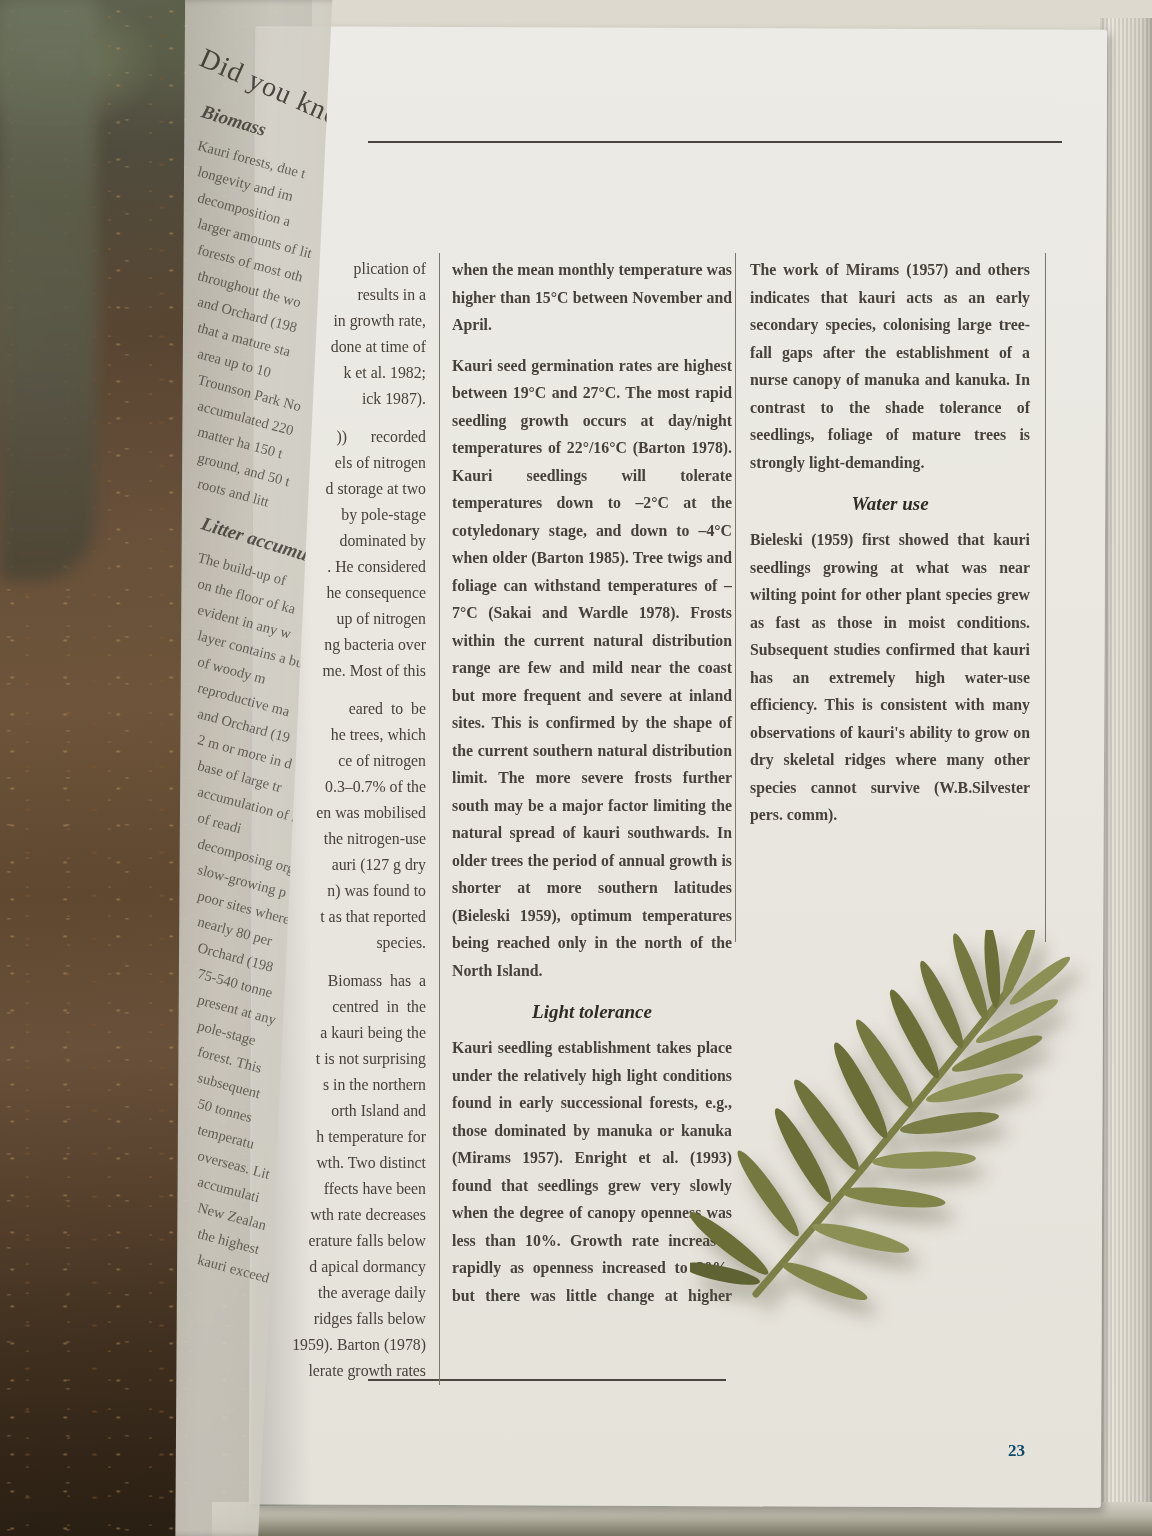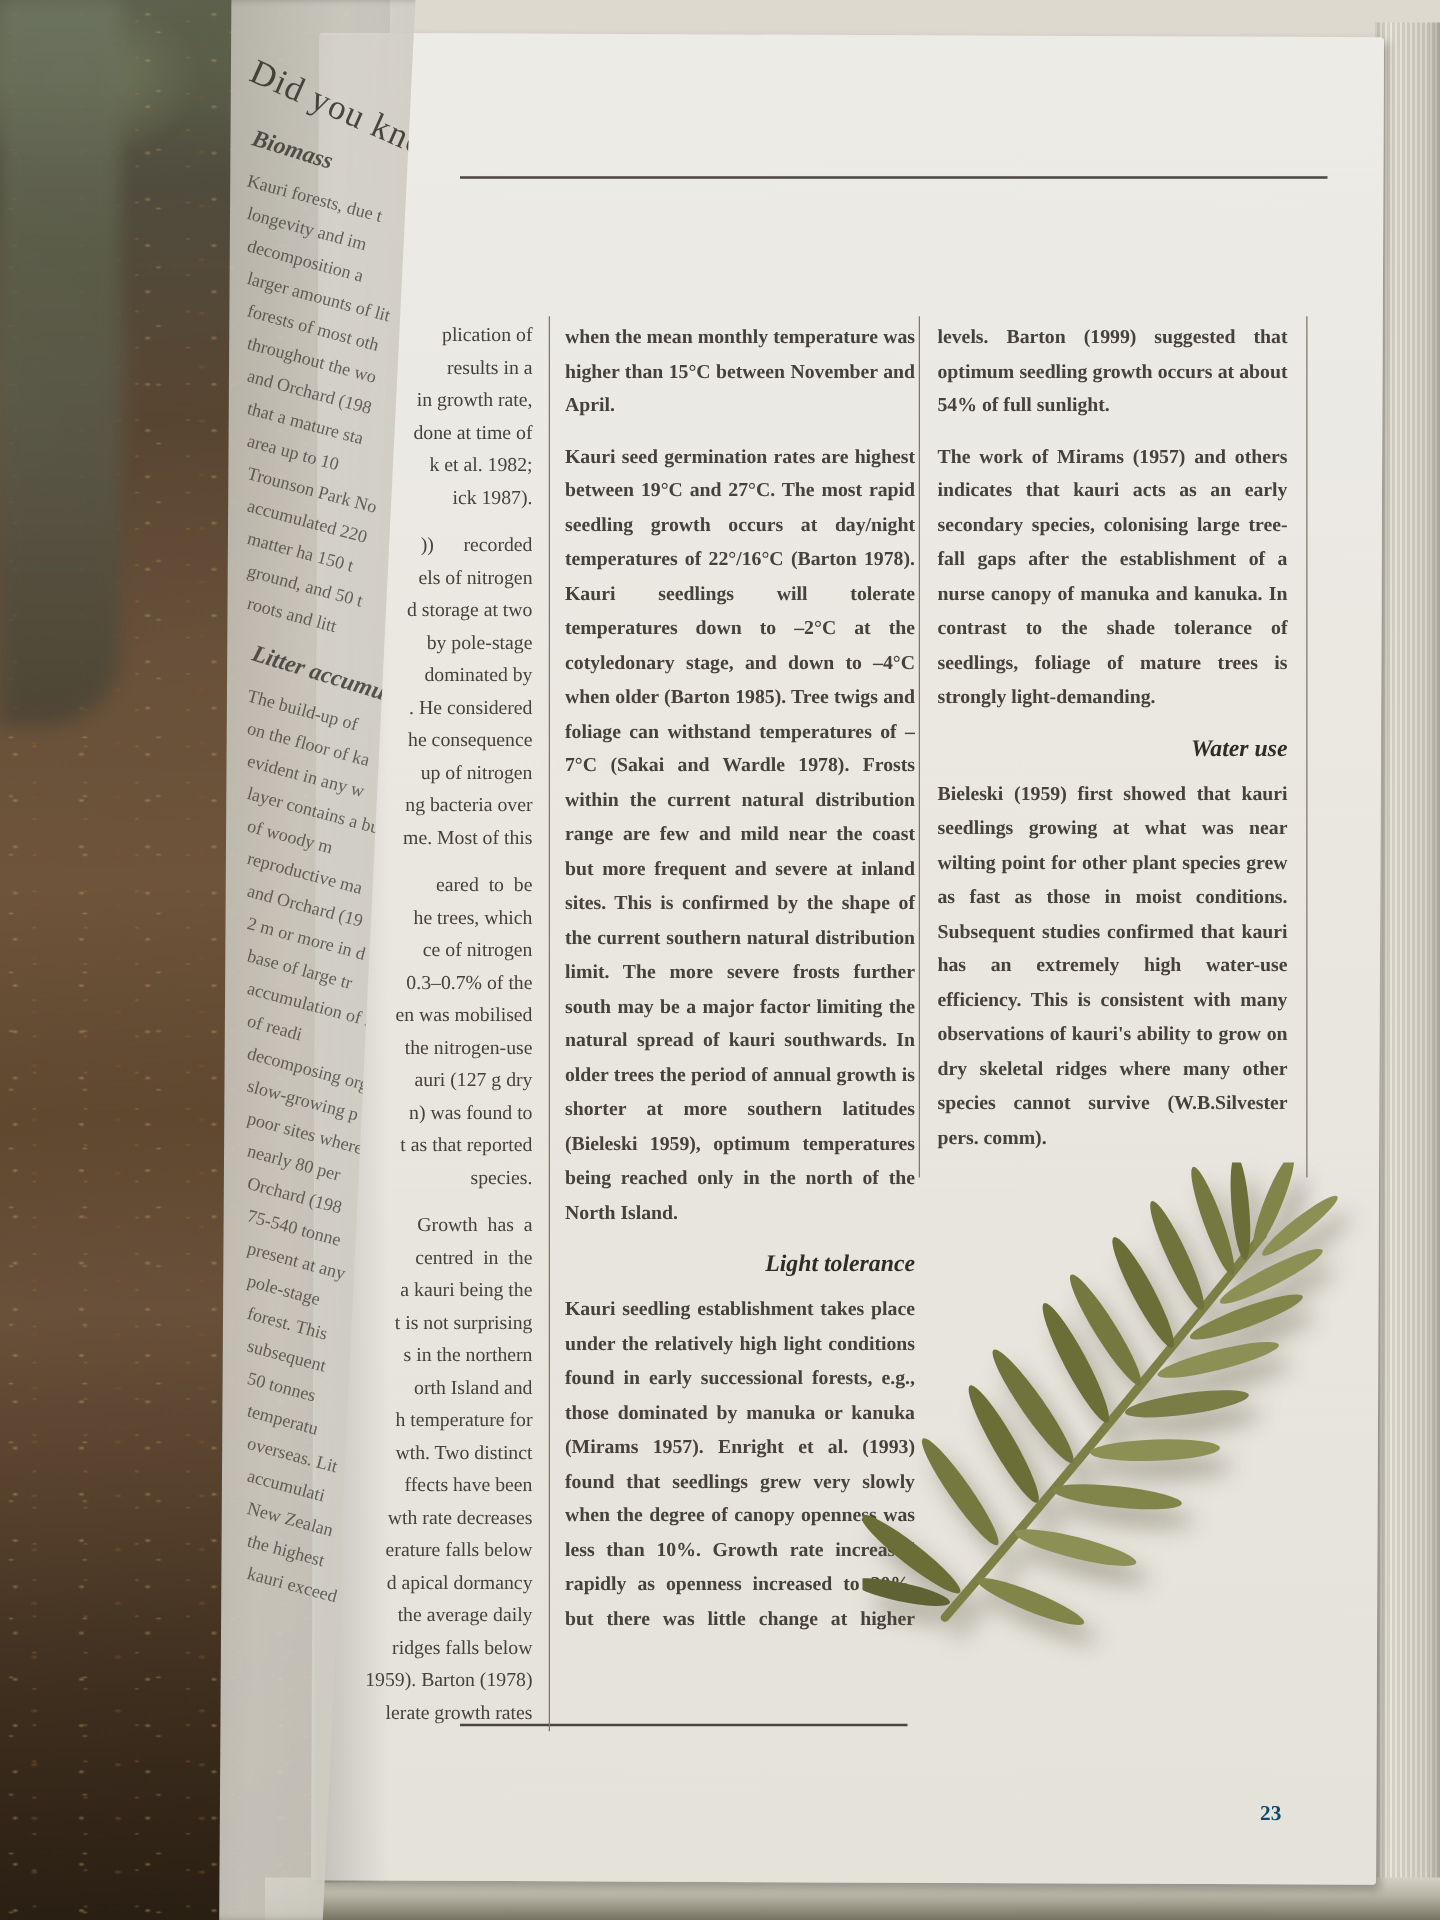--- a/index.html
+++ b/index.html
@@ -58,21 +58,21 @@
   .vdiv.d2{left:735px;top:253px;height:689px;}
   .vdiv.d3{left:1045px;top:253px;height:689px;}
   
   .col{
     position:absolute;z-index:4;color:#46413a;
     font-size:15.8px;line-height:27.5px;text-align:justify;
   }
   .col p.para{margin:0 0 13px 0;font-weight:bold;}
   .col h3.subhead{
     font-style:italic;font-weight:bold;font-size:19px;line-height:24px;
-    color:#2f2c26;margin:16px 0 10px 0;text-align:right;
+    color:#2f2c26;margin:16px 0 10px 0;text-align:center;
   }
   .col-left{left:244px;top:256px;width:182px;line-height:26px;}
   .frag-line{white-space:pre;text-align:right;}
   .frag-line.gap{height:12px;}
   .col-middle{left:452px;top:256px;width:280px;}
   .col-middle .bottom .para{text-align-last:justify;}
   .col-right{left:750px;top:256px;width:280px;}
   .page-number{
     position:absolute;left:1008px;top:1441px;z-index:4;
     font-weight:bold;font-size:17px;color:#0c4a6e;
@@ -154,21 +154,21 @@
     <div class="frag-line">he trees, which</div>
     <div class="frag-line">ce of nitrogen</div>
     <div class="frag-line">0.3–0.7% of the</div>
     <div class="frag-line">en was mobilised</div>
     <div class="frag-line">the nitrogen-use</div>
     <div class="frag-line">auri (127 g dry</div>
     <div class="frag-line">n) was found to</div>
     <div class="frag-line">t as that reported</div>
     <div class="frag-line">species.</div>
     <div class="frag-line gap"></div>
-    <div class="frag-line">Growth  has  a</div>
+    <div class="frag-line">Biomass  has  a</div>
     <div class="frag-line">centred  in  the</div>
     <div class="frag-line">a kauri being the</div>
     <div class="frag-line">t is not surprising</div>
     <div class="frag-line">s in the northern</div>
     <div class="frag-line">orth Island and</div>
     <div class="frag-line">h temperature for</div>
     <div class="frag-line">wth. Two distinct</div>
     <div class="frag-line">ffects have been</div>
     <div class="frag-line">wth rate decreases</div>
     <div class="frag-line">erature falls below</div>
@@ -185,21 +185,20 @@
       <p class="para">Kauri seed germination rates are highest between 19°C and 27°C. The most rapid seedling growth occurs at day/night temperatures of 22°/16°C (Barton 1978). Kauri seedlings will tolerate temperatures down to –2°C at the cotyledonary stage, and down to –4°C when older (Barton 1985). Tree twigs and foliage can withstand temperatures of –7°C (Sakai and Wardle 1978). Frosts within the current natural distribution range are few and mild near the coast but more frequent and severe at inland sites. This is confirmed by the shape of the current southern natural distribution limit. The more severe frosts further south may be a major factor limiting the natural spread of kauri southwards. In older trees the period of annual growth is shorter at more southern latitudes (Bieleski 1959), optimum temperatures being reached only in the north of the North Island.</p>
     </div>
   <h3 class="subhead">Light tolerance</h3>
   <div class="bottom">
       <p class="para">Kauri seedling establishment takes place under the relatively high light conditions found in early successional forests, e.g., those dominated by manuka or kanuka (Mirams 1957). Enright et al. (1993) found that seedlings grew very slowly when the degree of canopy openness was less than 10%. Growth rate increased rapidly as openness increased to 20%, but there was little change at higher</p>
     </div>
 </div>
 
 <div class="col col-right">
   <div class="top">
-      <p class="para">levels. Barton (1999) suggested that optimum seedling growth occurs at about 54% of full sunlight.</p>
       <p class="para">The work of Mirams (1957) and others indicates that kauri acts as an early secondary species, colonising large tree-fall gaps after the establishment of a nurse canopy of manuka and kanuka. In contrast to the shade tolerance of seedlings, foliage of mature trees is strongly light-demanding.</p>
     </div>
   <h3 class="subhead">Water use</h3>
   <div class="bottom">
       <p class="para">Bieleski (1959) first showed that kauri seedlings growing at what was near wilting point for other plant species grew as fast as those in moist conditions. Subsequent studies confirmed that kauri has an extremely high water-use efficiency. This is consistent with many observations of kauri's ability to grow on dry skeletal ridges where many other species cannot survive (W.B.Silvester pers. comm).</p>
     </div>
 </div>
 
 <div class="leaf-wrap">
   <svg width="420" height="400" viewBox="0 0 420 400" xmlns="http://www.w3.org/2000/svg">

